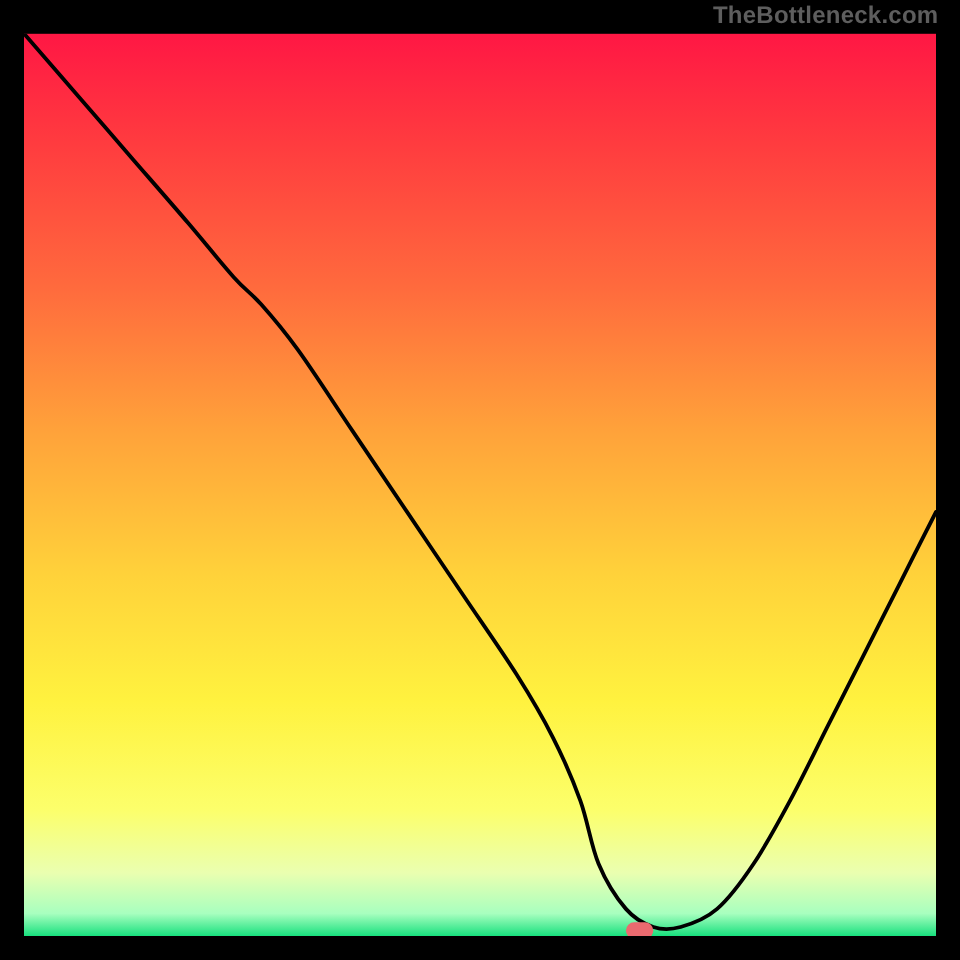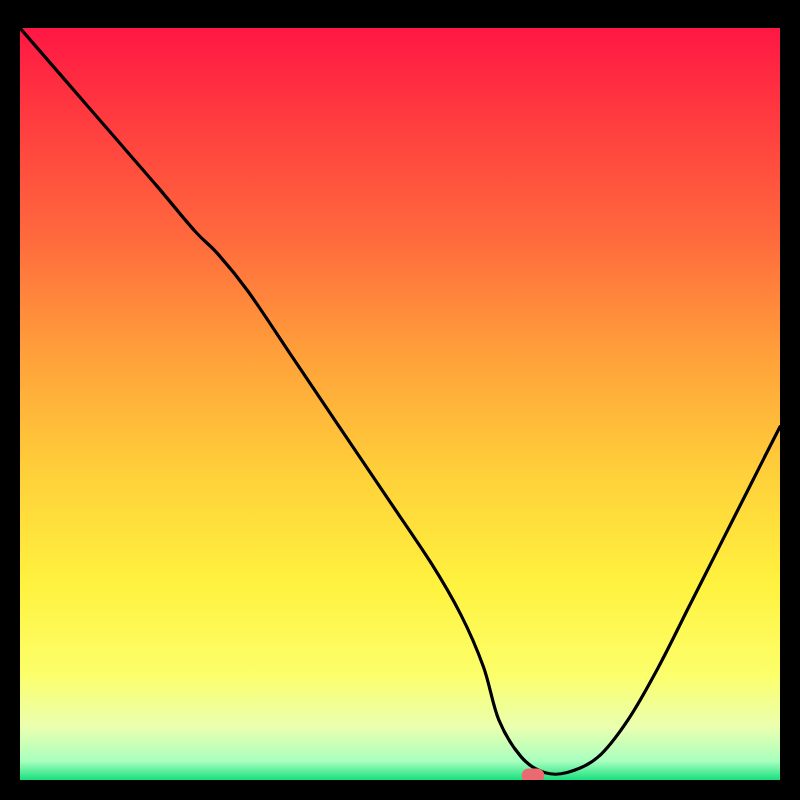--- a/index.html
+++ b/index.html
@@ -36,20 +36,21 @@
   }
   svg {
     display: block;
   }
 </style>
 </head>
 <body>
 
 <div class="frame">
 
+  <div class="watermark">TheBottleneck.com</div>
 
   <div class="plot">
     <svg id="chart-svg" width="760" height="752" viewBox="0 0 760 752" preserveAspectRatio="none">
       <defs>
         <linearGradient id="bg-grad" x1="0" y1="0" x2="0" y2="1">
             <stop offset="0.00%" stop-color="#ff1744"></stop>
             <stop offset="12.00%" stop-color="#ff3b3f"></stop>
             <stop offset="28.00%" stop-color="#ff6a3d"></stop>
             <stop offset="44.00%" stop-color="#ffa23a"></stop>
             <stop offset="60.00%" stop-color="#ffd23a"></stop>

